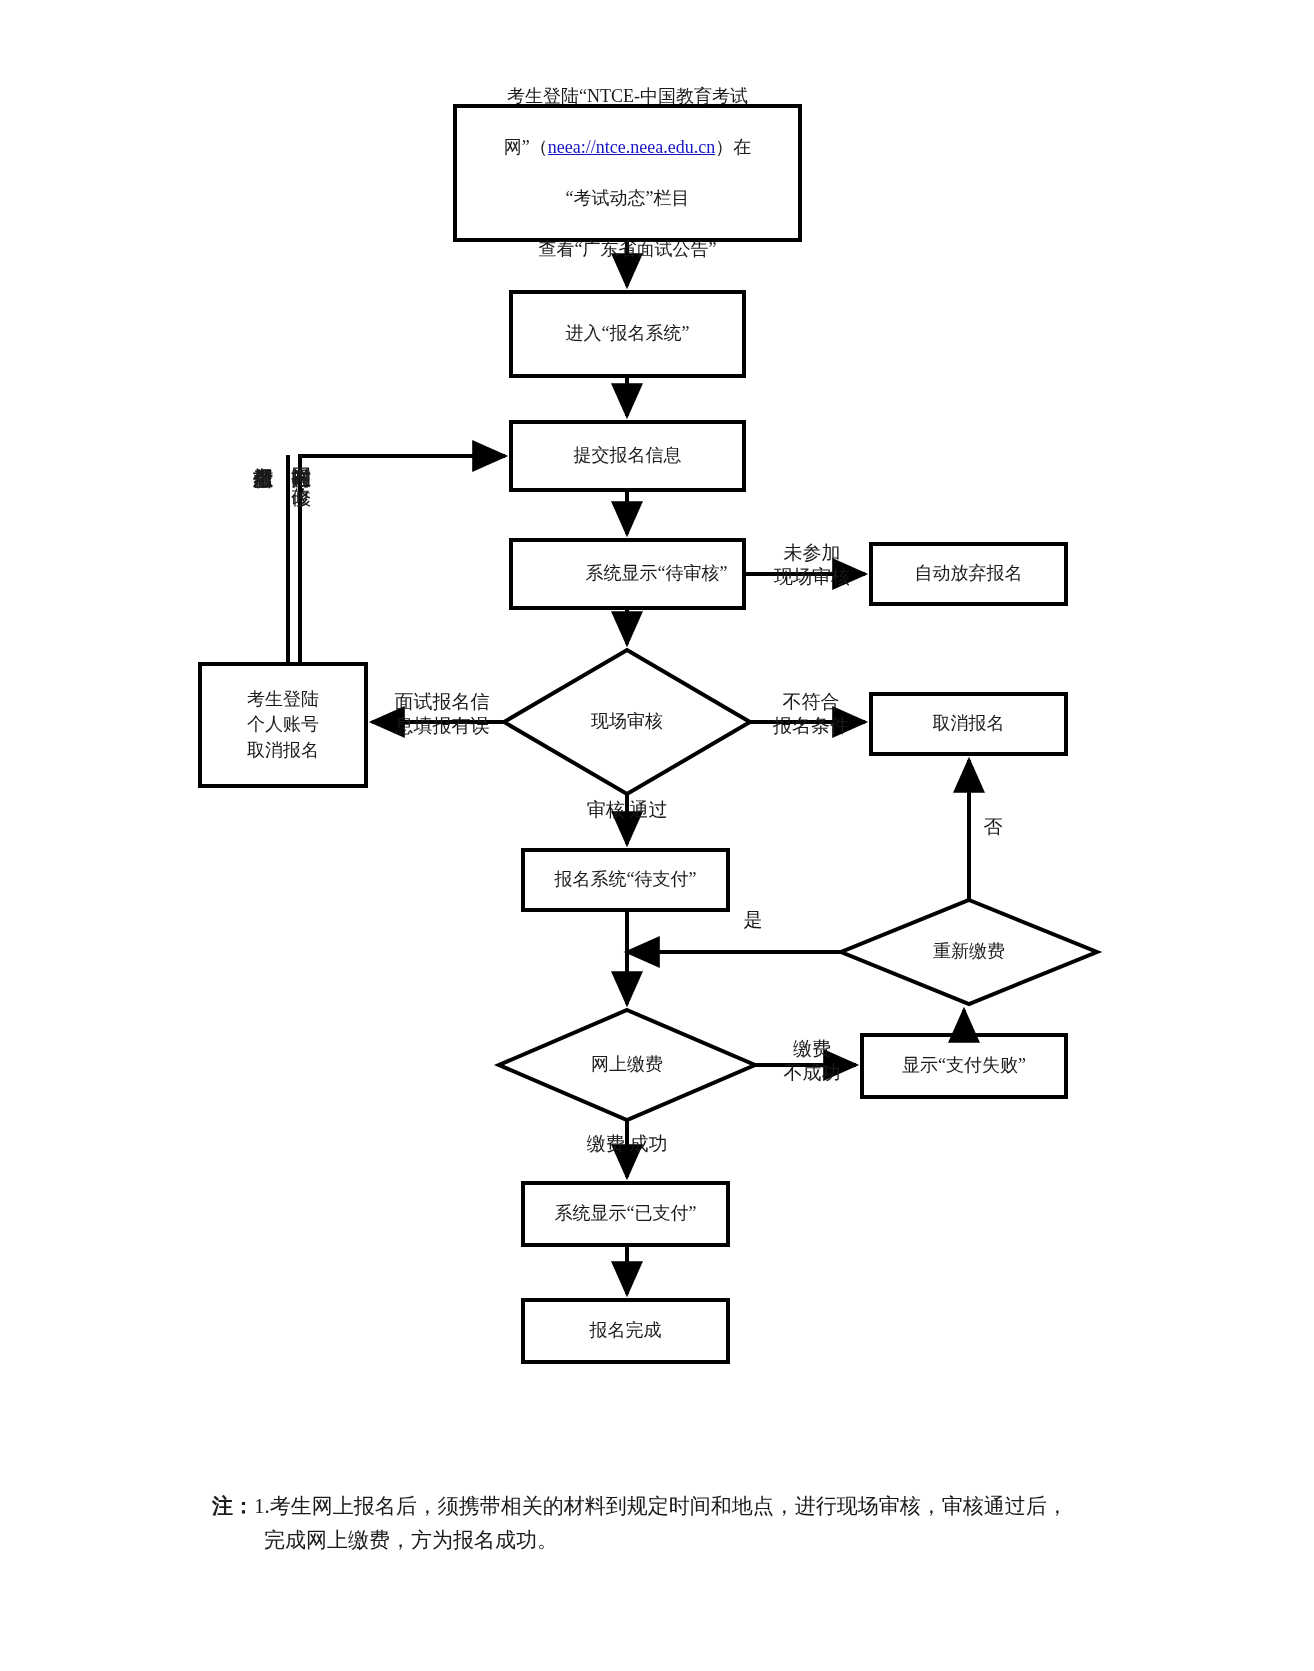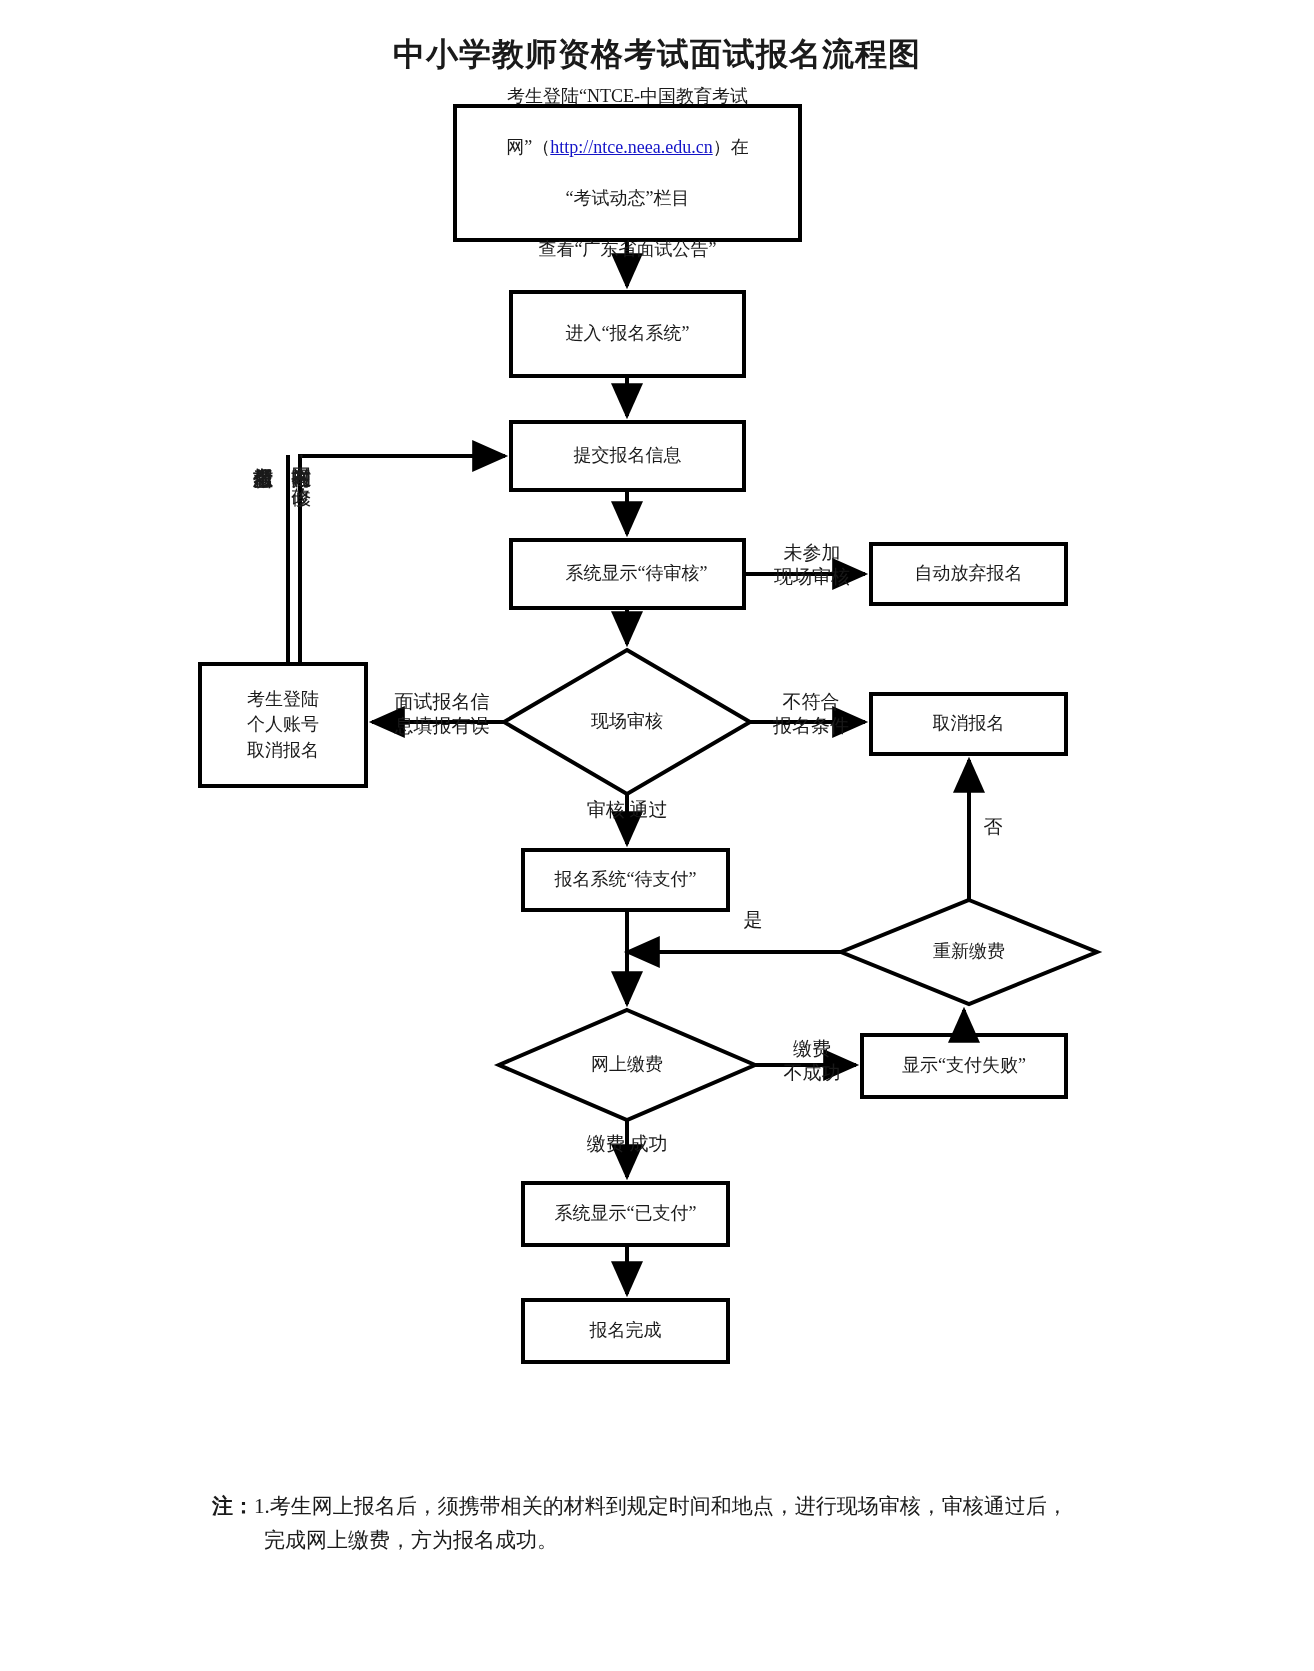--- a/index.html
+++ b/index.html
@@ -60,21 +60,20 @@
   .notes .lead{font-weight:700;}
   .notes .n1{display:block;text-indent:0;padding-left:0;}
   .notes .n1 .cont{display:block;padding-left:52px;}
   .notes .n2{display:block;padding-left:52px;}
 </style>
 </head>
 <body>
 
 <div id="page">
 
-  <div class="ftitle">中小学教师资格考试面试报名流程图</div>
 
   <svg id="flow" viewBox="0 0 1314 1671">
     <defs>
       <marker id="ah" markerWidth="12" markerHeight="12" refX="8.2" refY="4" orient="auto" markerUnits="strokeWidth">
         <path d="M0,0 L9,4 L0,8 z" fill="#000"></path>
       </marker>
     </defs>
     <g fill="#ffffff" stroke="#000000" stroke-width="4">
       <rect x="455" y="106" width="345" height="134"></rect>
       <rect x="511" y="292" width="233" height="84"></rect>
@@ -113,31 +112,31 @@
     </g>
 
     <g stroke="#000000" stroke-width="4" fill="none">
       <path d="M288,455 L288,664"></path>
     </g>
   </svg>
 
   <div class="nodetext" style="left:455px;top:106px;width:345px;height:134px;">
     <div style="width:100%;">
       <div>考生登陆“NTCE-中国教育考试</div>
-      <div><span>网”（</span><span class="link">http://ntce.neea.edu.cn</span><span>）在</span></div>
+      <div><span>网”（</span><span class="link">neea://ntce.neea.edu.cn</span><span>）在</span></div>
       <div>“考试动态”栏目</div>
       <div>查看“广东省面试公告”</div>
     </div>
   </div>
 
   <div class="nodetext" style="left:511px;top:292px;width:233px;height:84px;">进入“报名系统”</div>
 
   <div class="nodetext" style="left:511px;top:422px;width:233px;height:68px;">提交报名信息</div>
 
-  <div class="nodetext" style="left:520px;top:540px;width:233px;height:68px;text-align:right;">系统显示“待审核”</div>
+  <div class="nodetext" style="left:540px;top:540px;width:233px;height:68px;text-align:right;">系统显示“待审核”</div>
 
   <div class="nodetext" style="left:871px;top:544px;width:195px;height:60px;">自动放弃报名</div>
 
   <div class="nodetext" style="left:540px;top:692px;width:174px;height:60px;">现场审核</div>
 
   <div class="nodetext" style="left:200px;top:664px;width:166px;height:122px;">考生登陆
 个人账号
 取消报名</div>
 
   <div class="nodetext" style="left:871px;top:694px;width:195px;height:60px;">取消报名</div>

